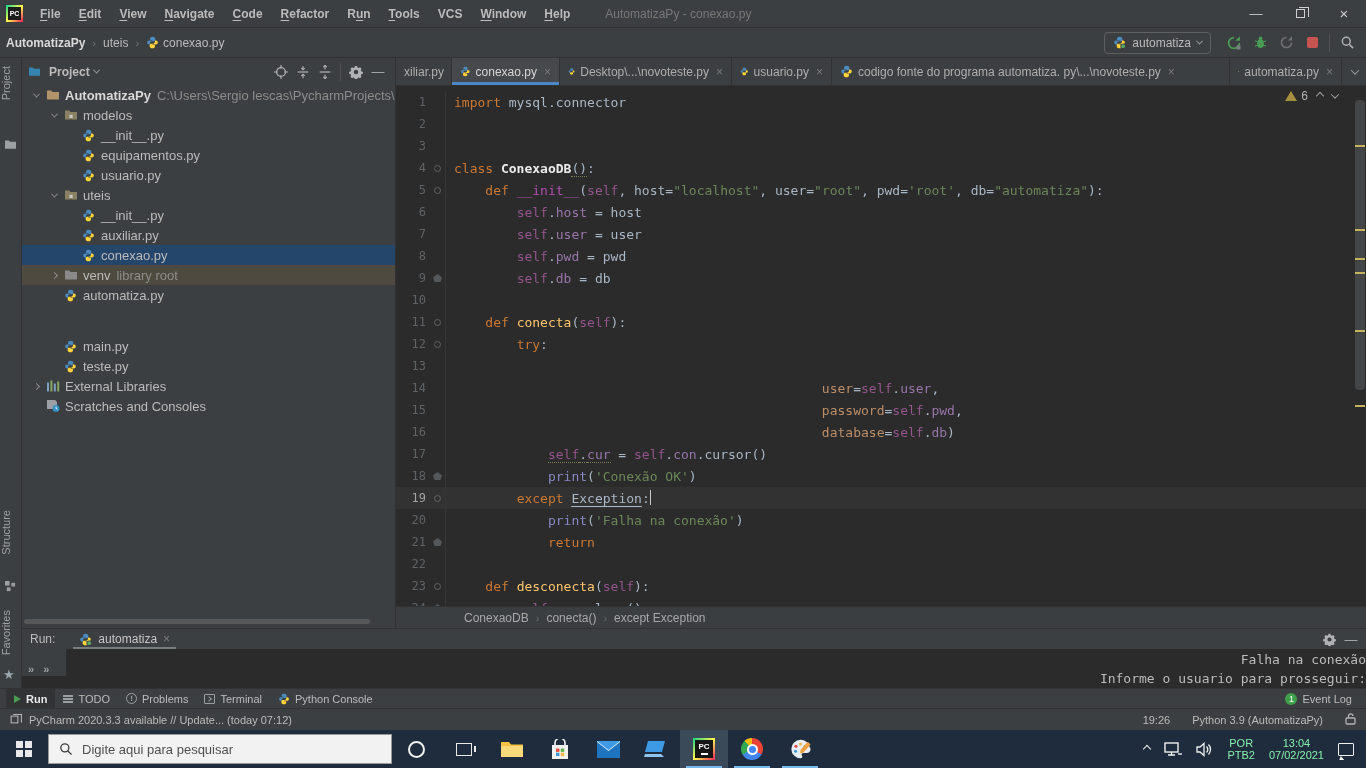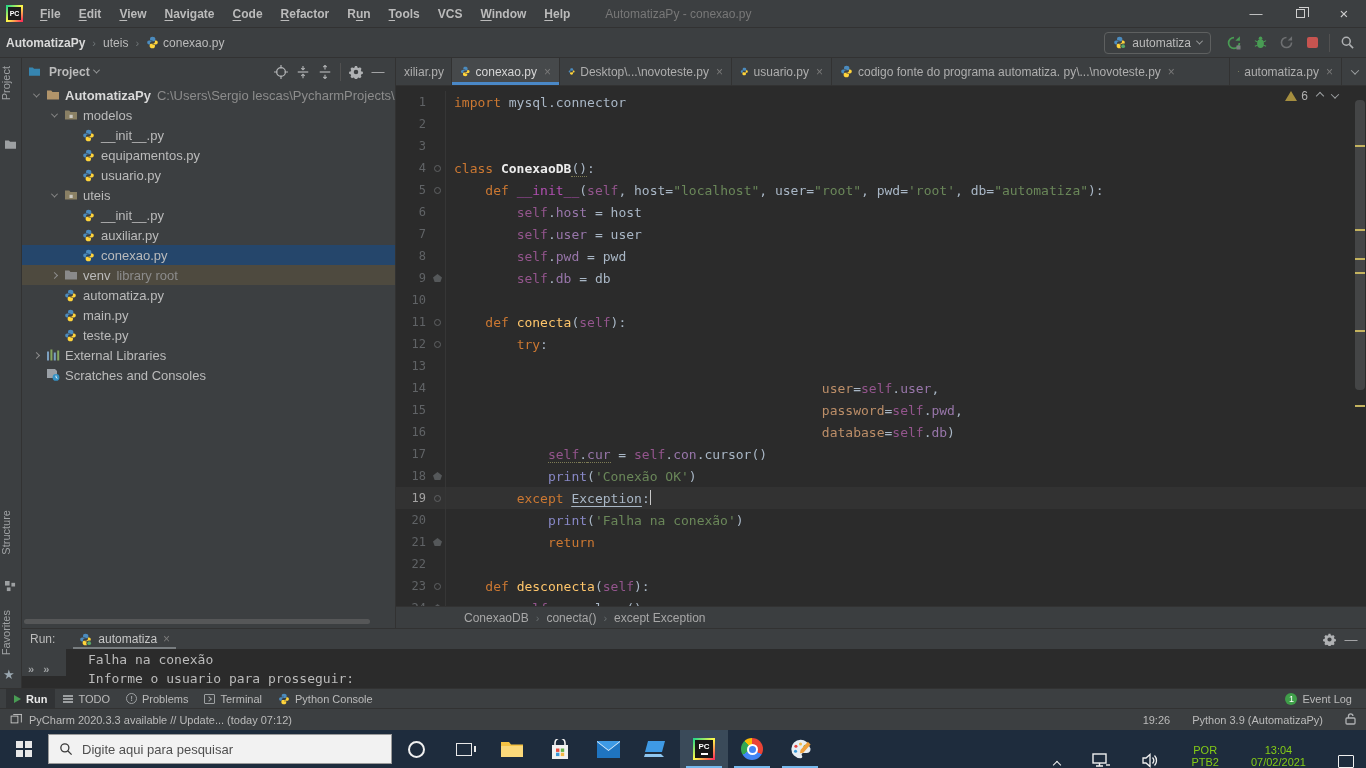--- a/index.html
+++ b/index.html
@@ -94,21 +94,21 @@
   #warnwidget{position:absolute;top:3px;right:28px;display:flex;align-items:center;gap:9px;color:#b0b0b0;font-size:12px;font-family:"Liberation Sans",sans-serif;}
   .warn-tri{width:0;height:0;border-left:6px solid transparent;border-right:6px solid transparent;border-bottom:10px solid #a58e3f;}
   #vscroll{position:absolute;top:0;right:0;width:12px;bottom:0;}
   #vthumb{position:absolute;top:14px;right:1px;width:10px;height:290px;background:#595b5d;opacity:.55;border-radius:4px;}
   .smark{position:absolute;right:1px;width:10px;height:2px;background:#c4b35f;}
 
   #ed-crumbs{height:22px;background:#3b3e40;border-top:1px solid #323232;display:flex;align-items:center;padding-left:68px;font-size:12px;color:#a7a7a7;}
   #ed-crumbs .csep{color:#666b6d;}
 
   
-  #runpanel{height:48px;display:flex;flex-direction:column;background:#3c3f41;border-top:1px solid #323232;}
+  #runpanel{height:48px;display:flex;flex-direction:column;background:#3c3f41;border-top:1px solid #323232;text-align:right;}
   #run-head{height:26px;display:flex;align-items:center;position:relative;padding-left:8px;}
   #run-head .rlbl{color:#bbbbbb;font-size:12px;margin-right:18px;}
   #run-tab{display:flex;align-items:center;gap:6px;color:#c7c7c7;font-size:12px;position:relative;height:100%;padding:0 6px;}
   #run-tab:after{content:"";position:absolute;left:0;right:0;bottom:0;height:2px;background:#787d80;}
   #run-head .spacer{flex:1;}
   #run-body{flex:1;display:flex;}
   #run-gutter{width:44px;display:flex;align-items:center;gap:10px;padding-left:6px;color:#9da0a2;font-weight:bold;font-size:11px;letter-spacing:-1px;}
   #console{flex:1;background:#2b2b2b;font-family:"DejaVu Sans Mono",monospace;font-size:13px;color:#bbbbbb;line-height:19px;padding:1px 0 0 22px;overflow:hidden;}
 
   
@@ -140,21 +140,21 @@
   .cortana{width:17px;height:17px;border:2px solid #f0f0f0;border-radius:50%;}
   .taskview{width:16px;height:13px;border:1.6px solid #e8e8e8;position:relative;}
   .taskview:before{content:"";position:absolute;right:-5px;top:2px;width:2px;height:6px;background:#e8e8e8;}
   .tk.app.active-app{background:#3a4a59;}
   .tk.app .underline{position:absolute;left:6px;right:6px;bottom:0;height:2.5px;background:#76b9ed;}
   .pc-tile{width:22px;height:22px;background:#161616;border:2px solid;border-image:linear-gradient(135deg,#21d789,#fcf84a,#fe2857) 1;color:#fff;font-size:8px;font-weight:bold;display:flex;flex-direction:column;align-items:center;justify-content:center;line-height:8px;}
   .pc-tile i{display:block;width:7px;height:1.5px;background:#fff;margin-top:2px;}
   .chrome{width:22px;height:22px;border-radius:50%;background:conic-gradient(#ea4335 0 33%,#4285f4 33% 66%,#34a853 66% 88%,#fbbc05 88% 100%);position:relative;}
   .chrome:before{content:"";position:absolute;left:5.5px;top:5.5px;width:11px;height:11px;border-radius:50%;background:#fff;}
   .chrome:after{content:"";position:absolute;left:7.5px;top:7.5px;width:7px;height:7px;border-radius:50%;background:#4285f4;}
-  #tray{margin-left:auto;display:flex;align-items:flex-end;gap:32px;padding-right:12px;color:#84cc16;}
+  #tray{margin-left:auto;display:flex;align-items:center;gap:14px;padding-right:12px;color:#86efac;}
   .tray-txt{font-size:11px;line-height:12px;text-align:center;}
   .bubble{width:16px;height:13px;border:1.6px solid #f0f0f0;border-radius:1px;position:relative;}
   .bubble:before{content:"";position:absolute;left:1px;bottom:-5px;border-left:5px solid #f0f0f0;border-top:4px solid transparent;transform:skewX(-20deg);height:0;width:0;}
 </style>
 </head>
 <body>
 
 <div id="titlebar" class="bar">
   <div class="pclogo">PC</div>
   <div id="menubar" style="display:flex;font-weight:bold;">
@@ -419,21 +419,21 @@
             <div class="trow" style="padding-left: 24px;">
               <span class="chvbox"></span>
               <span class="icon">
                 <svg width="13" height="13" viewBox="0 0 16 16">
                   <path fill="#4b8bbe" d="M8 1C5.8 1 5 2 5 3.5V5h3v.6H3.8C2.2 5.6 1.5 6.7 1.5 8s.7 2.4 2.3 2.4H5V9c0-1.3 1-2.4 2.3-2.4h2.4c1 0 1.8-.8 1.8-1.9V3.5C11.5 2 10.2 1 8 1z"></path>
                   <path fill="#ffd43b" d="M8 15c2.2 0 3-1 3-2.5V11H8v-.6h4.2c1.6 0 2.3-1.1 2.3-2.4s-.7-2.4-2.3-2.4H11V7c0 1.3-1 2.4-2.3 2.4H6.3c-1 0-1.8.8-1.8 1.9v1.2C4.5 14 5.8 15 8 15z"></path>
                 </svg>
               </span>
               <span class="lbl">automatiza.py</span>
             </div>
-            <div class="trow" style="padding-left: 24px;">
+            <div class="trow" style="padding-left: 24px; margin-top: 31px;">
               <span class="chvbox"></span>
               <span class="icon">
                 <svg width="13" height="13" viewBox="0 0 16 16">
                   <path fill="#4b8bbe" d="M8 1C5.8 1 5 2 5 3.5V5h3v.6H3.8C2.2 5.6 1.5 6.7 1.5 8s.7 2.4 2.3 2.4H5V9c0-1.3 1-2.4 2.3-2.4h2.4c1 0 1.8-.8 1.8-1.9V3.5C11.5 2 10.2 1 8 1z"></path>
                   <path fill="#ffd43b" d="M8 15c2.2 0 3-1 3-2.5V11H8v-.6h4.2c1.6 0 2.3-1.1 2.3-2.4s-.7-2.4-2.3-2.4H11V7c0 1.3-1 2.4-2.3 2.4H6.3c-1 0-1.8.8-1.8 1.9v1.2C4.5 14 5.8 15 8 15z"></path>
                 </svg>
               </span>
               <span class="lbl">main.py</span>
             </div>
             <div class="trow" style="padding-left: 24px;">

